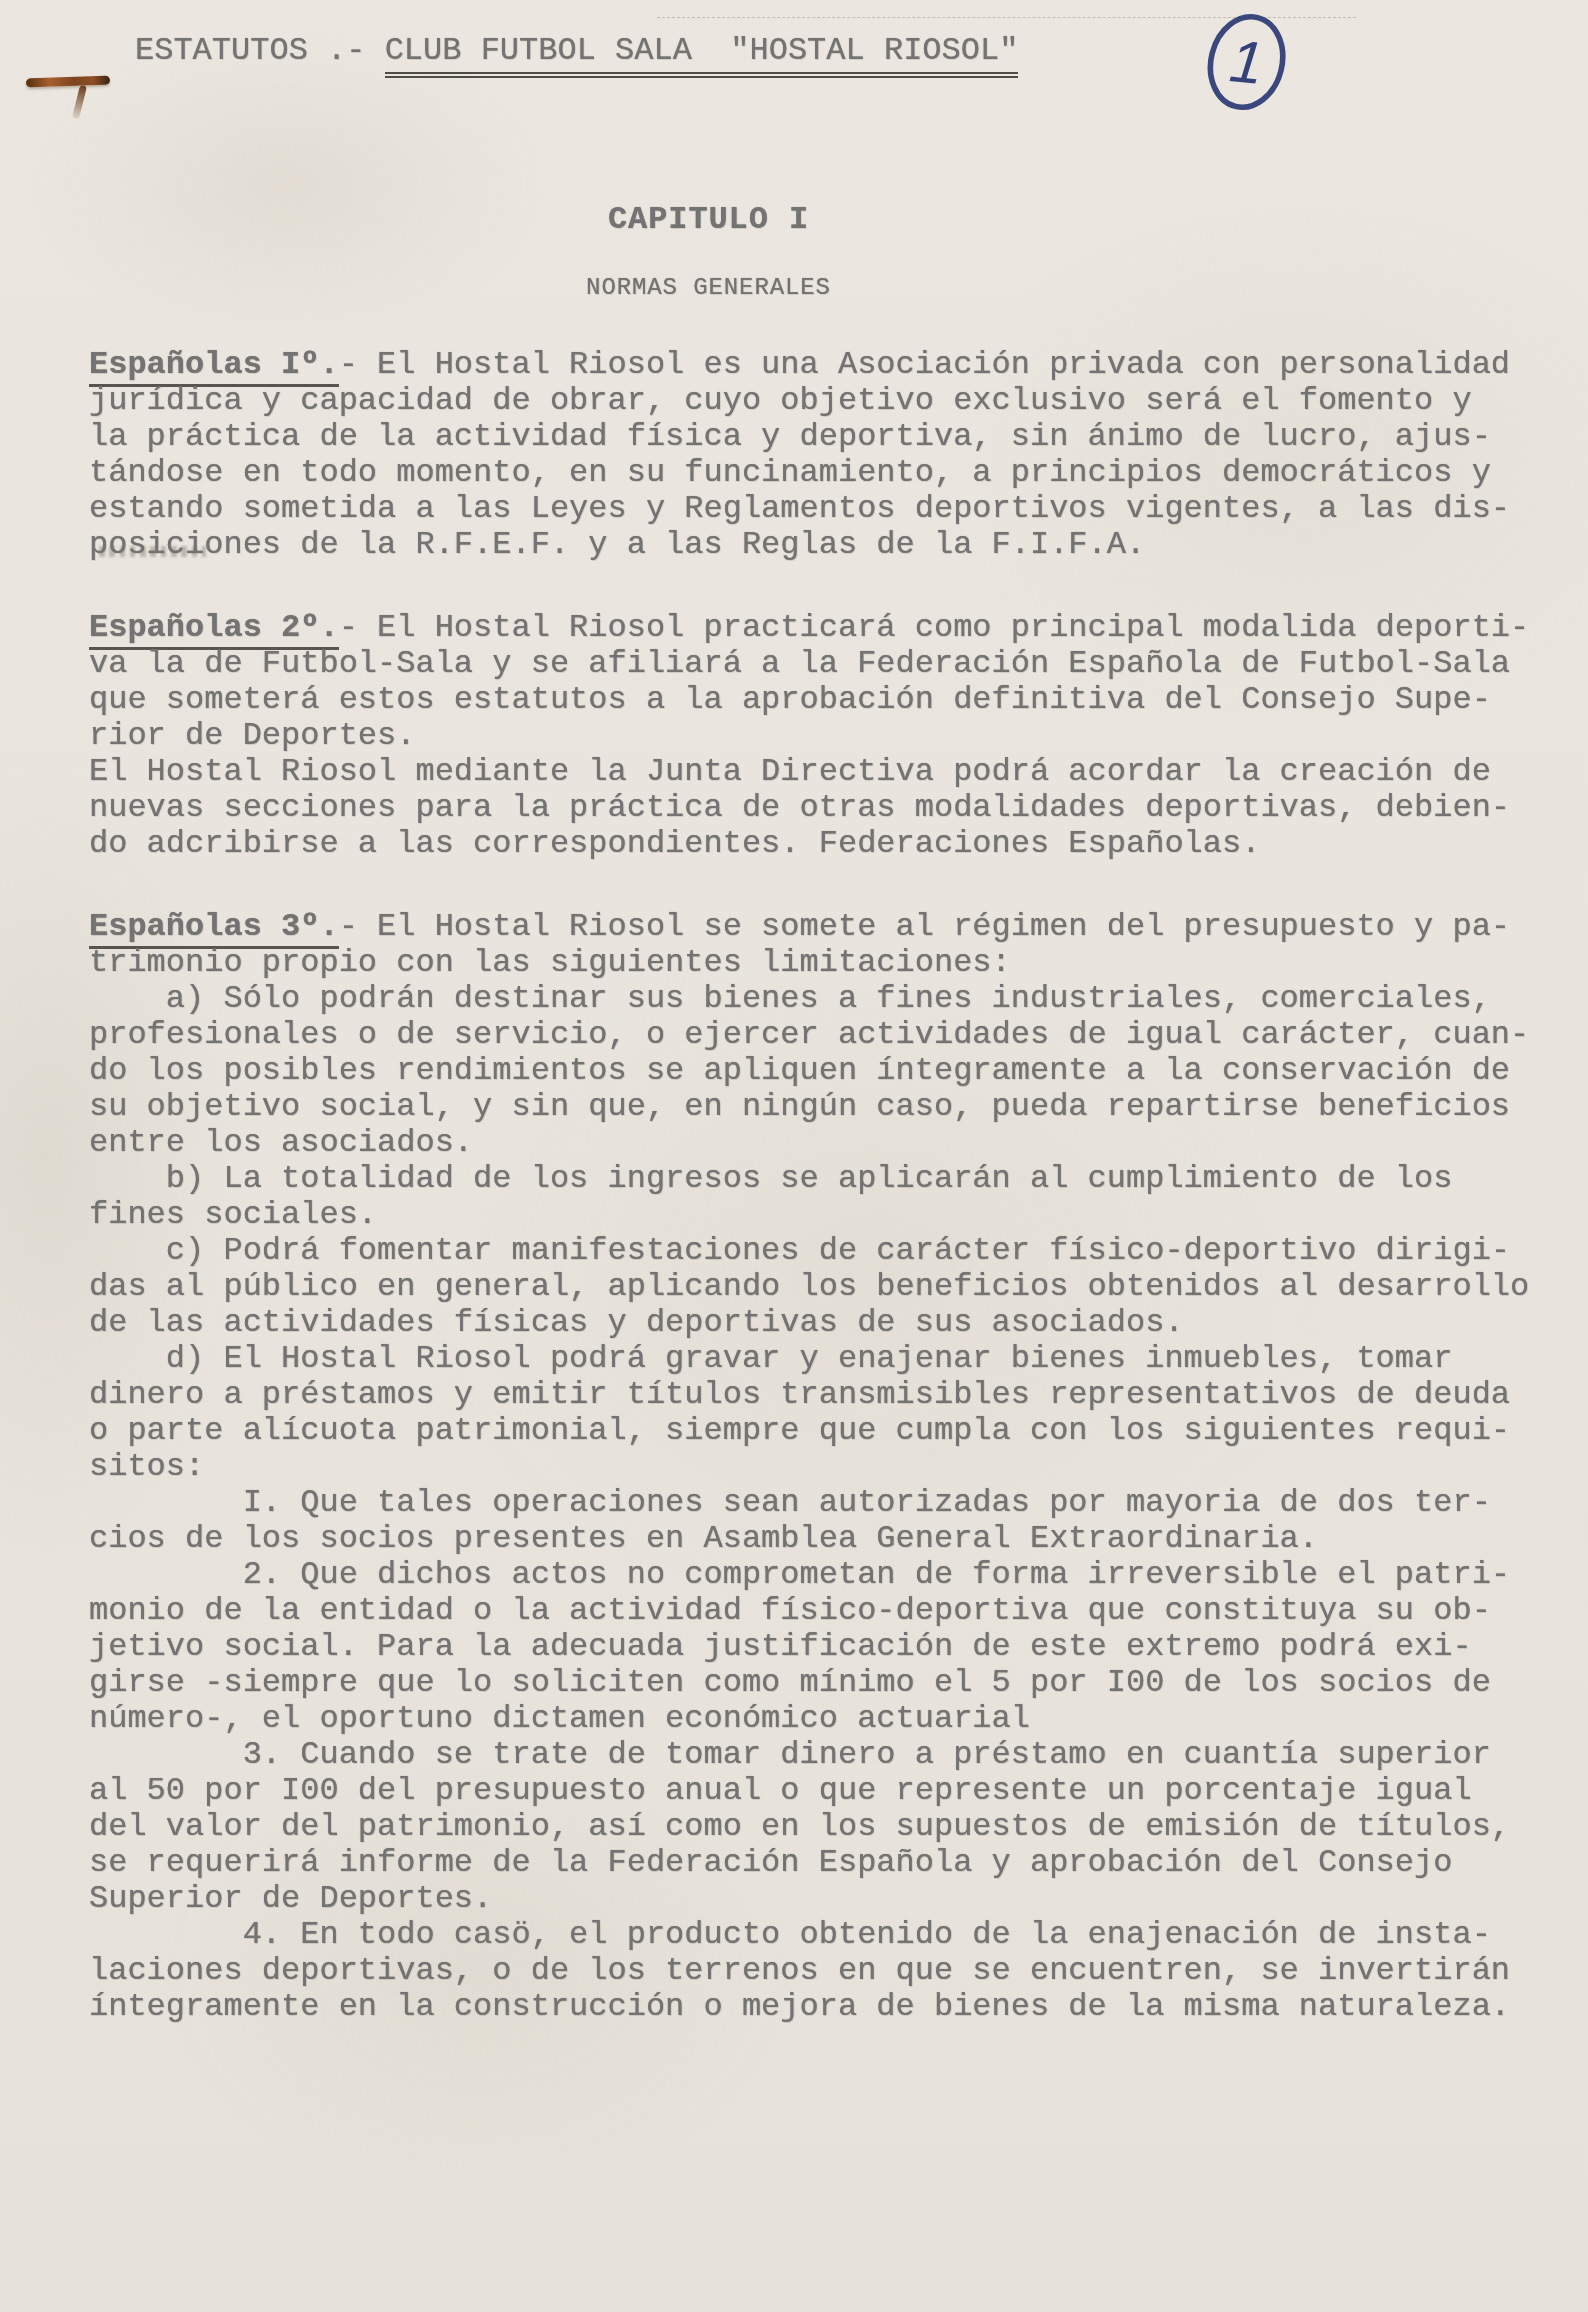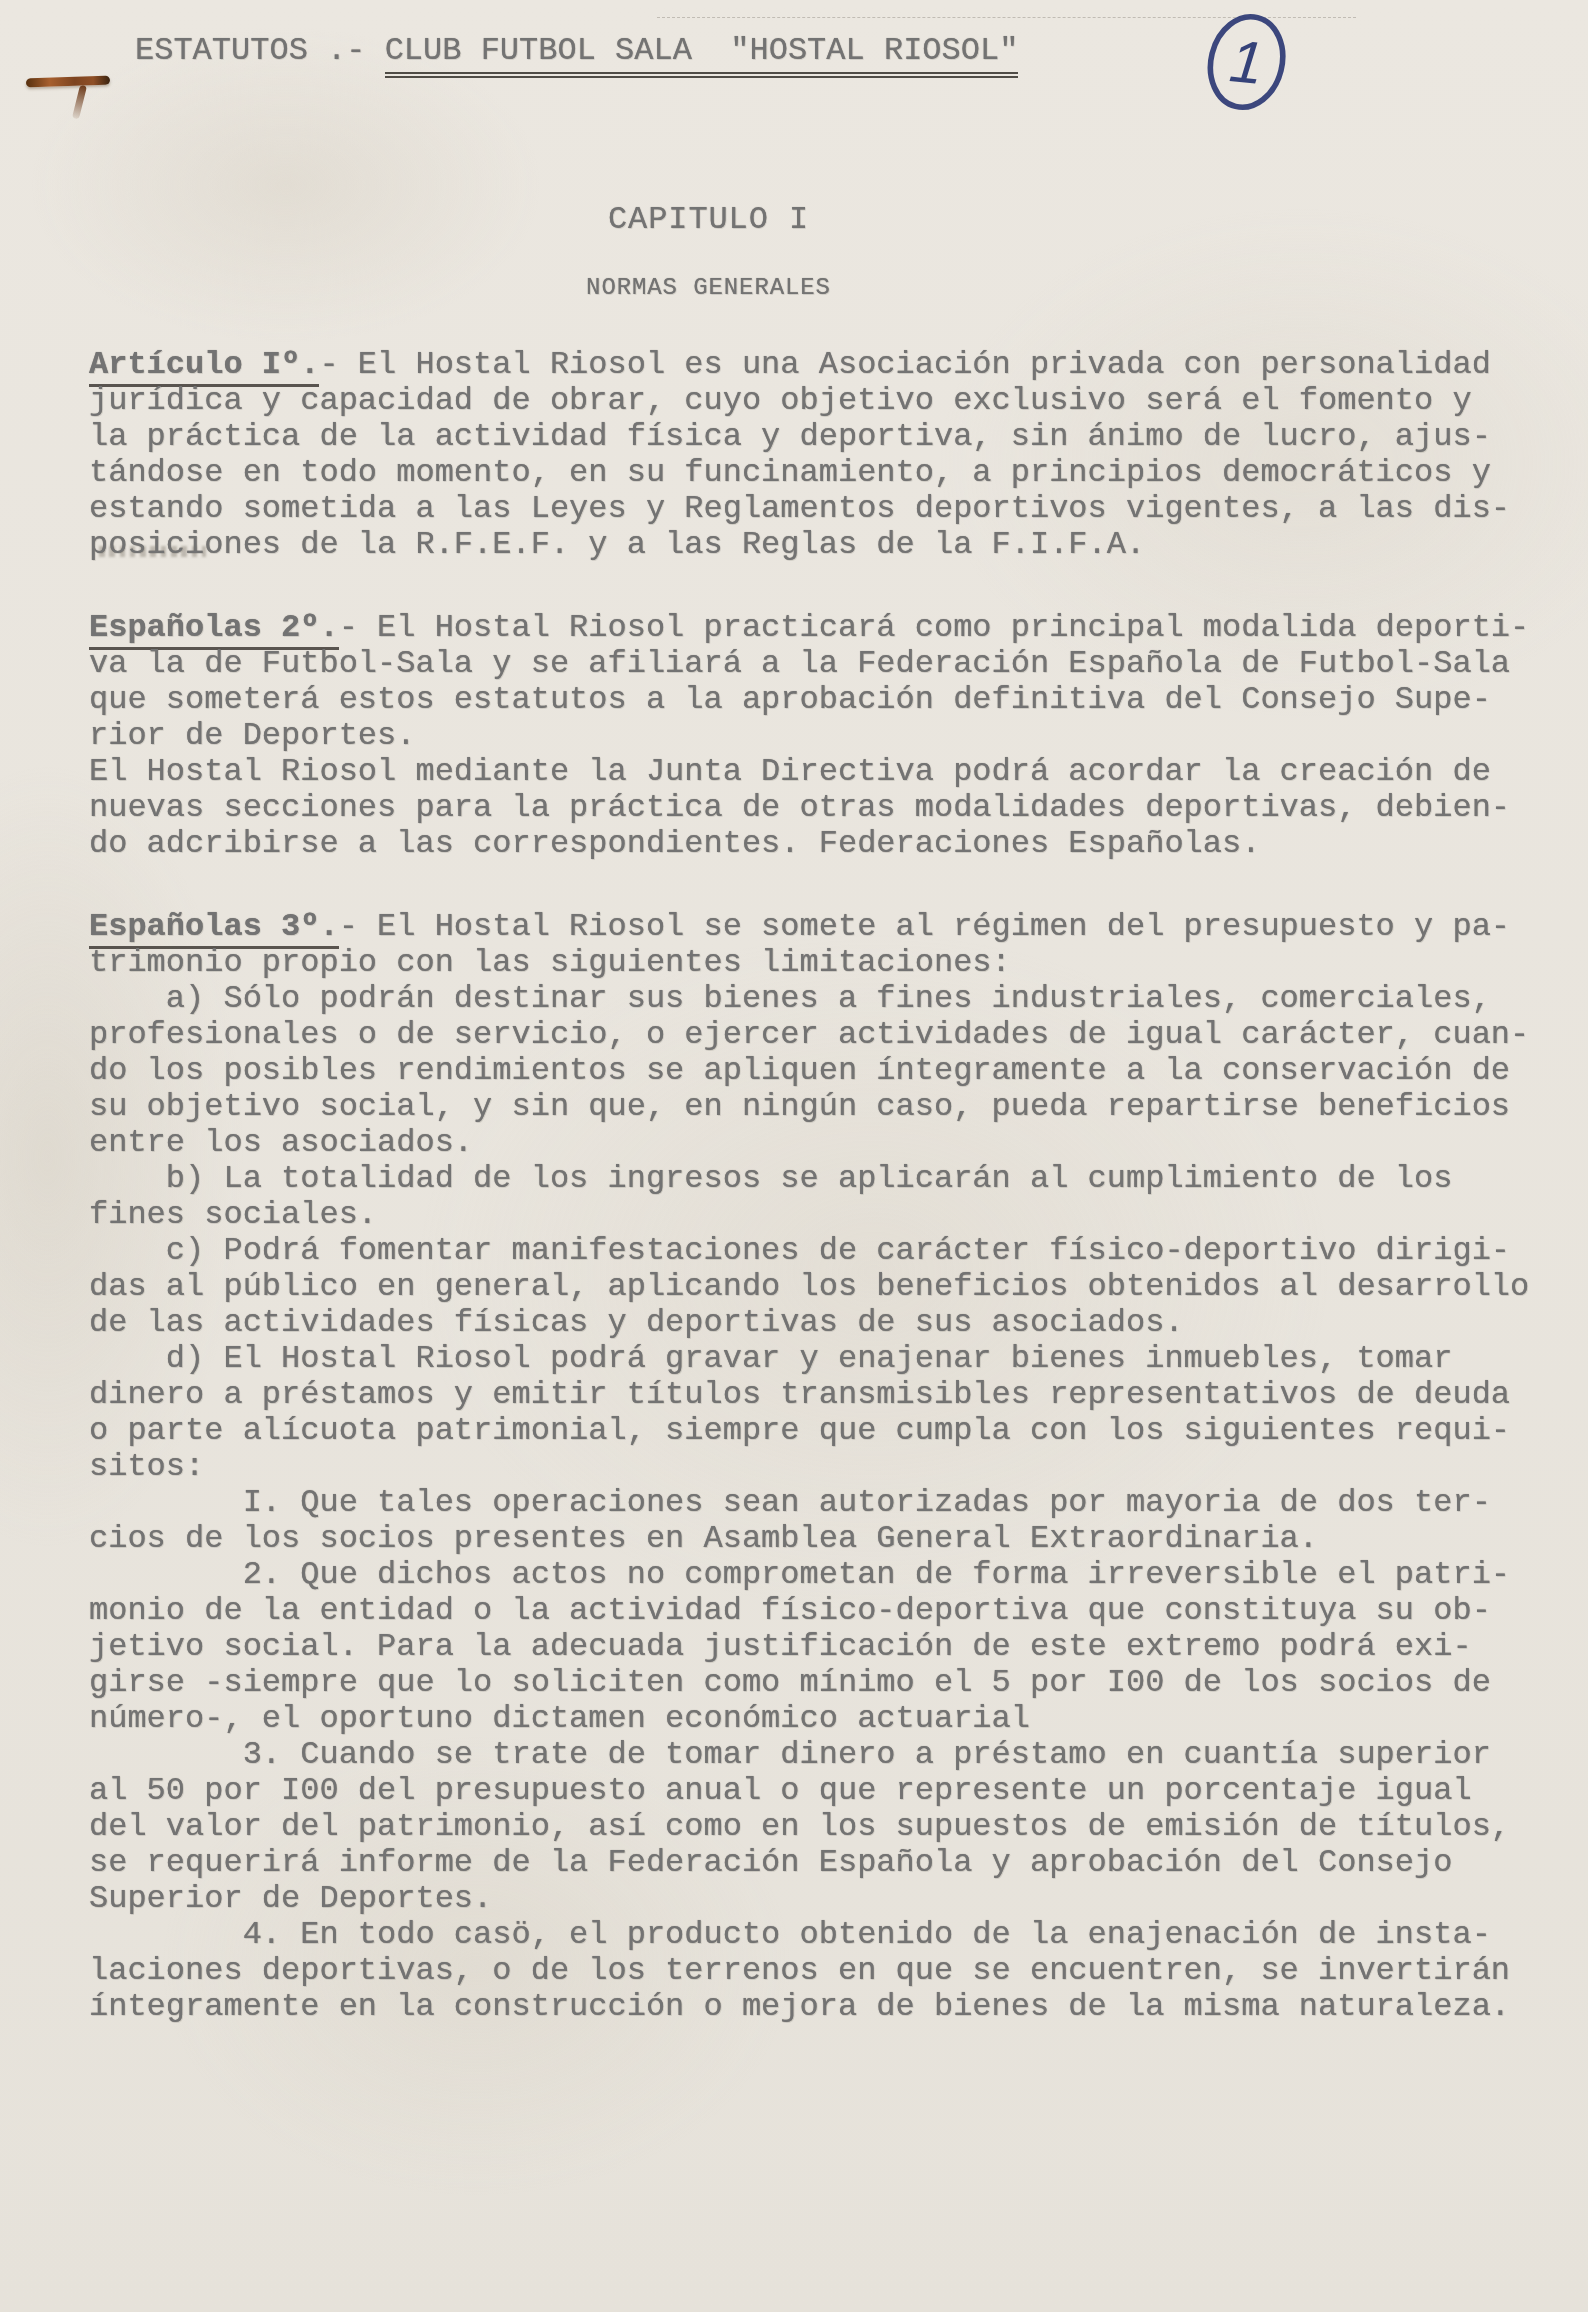--- a/index.html
+++ b/index.html
@@ -45,21 +45,21 @@
   }
   .staple-tail {
     position:absolute; left:50px; top:14px; width:6.5px; height:34px;
     background:linear-gradient(#6d3b1b, rgba(120,80,50,.12));
     border-radius:3.7px; transform:rotate(14deg); display:block;
   }
   
   .page-number-svg { position:absolute; left:1196px; top:5.6px; width:103px; height:112px; }
   
   .chapter-wrap { position:absolute; left:0; top:0; width:1417px; text-align:center; }
-  .chapter-title { position:absolute; left:0; top:201px; width:100%; font-size:32px; letter-spacing:0.9px; }
+  .chapter-title { position:absolute; left:0; top:201px; width:100%; font-size:32px; letter-spacing:0.9px;font-weight:bold; }
   .chapter-subtitle { position:absolute; left:0; top:274px; width:100%; font-size:24px; letter-spacing:0.9px; }
   
   .body-text {
     position:absolute; left:89px; top:347px; width:1464px;
     font-size:32px; line-height:36px;
   }
   .article { margin:0 0 47px 0; white-space:pre-wrap; }
   .article-label {
     font-weight:bold;
     border-bottom:3.7px solid rgba(52,48,42,.80);
@@ -90,21 +90,21 @@
 </svg>
 
 <div class="chapter-wrap">
   <div class="chapter-title ink">CAPITULO I</div>
   <div class="chapter-subtitle ink">NORMAS GENERALES</div>
 </div>
 
 <div class="smudge"></div>
 
 <div class="body-text ink">
-  <p class="article"><span class="article-label">Artículo Iº.</span><span class="article-text">- El Hostal Riosol es una Asociación privada con personalidad
+  <p class="article"><span class="article-label">Españolas Iº.</span><span class="article-text">- El Hostal Riosol es una Asociación privada con personalidad
 jurídica y capacidad de obrar, cuyo objetivo exclusivo será el fomento y
 la práctica de la actividad física y deportiva, sin ánimo de lucro, ajus-
 tándose en todo momento, en su funcinamiento, a principios democráticos y
 estando sometida a las Leyes y Reglamentos deportivos vigentes, a las dis-
 posiciones de la R.F.E.F. y a las Reglas de la F.I.F.A.</span></p>
   <p class="article"><span class="article-label">Españolas 2º.</span><span class="article-text">- El Hostal Riosol practicará como principal modalida deporti-
 va la de Futbol-Sala y se afiliará a la Federación Española de Futbol-Sala
 que someterá estos estatutos a la aprobación definitiva del Consejo Supe-
 rior de Deportes.
 El Hostal Riosol mediante la Junta Directiva podrá acordar la creación de

